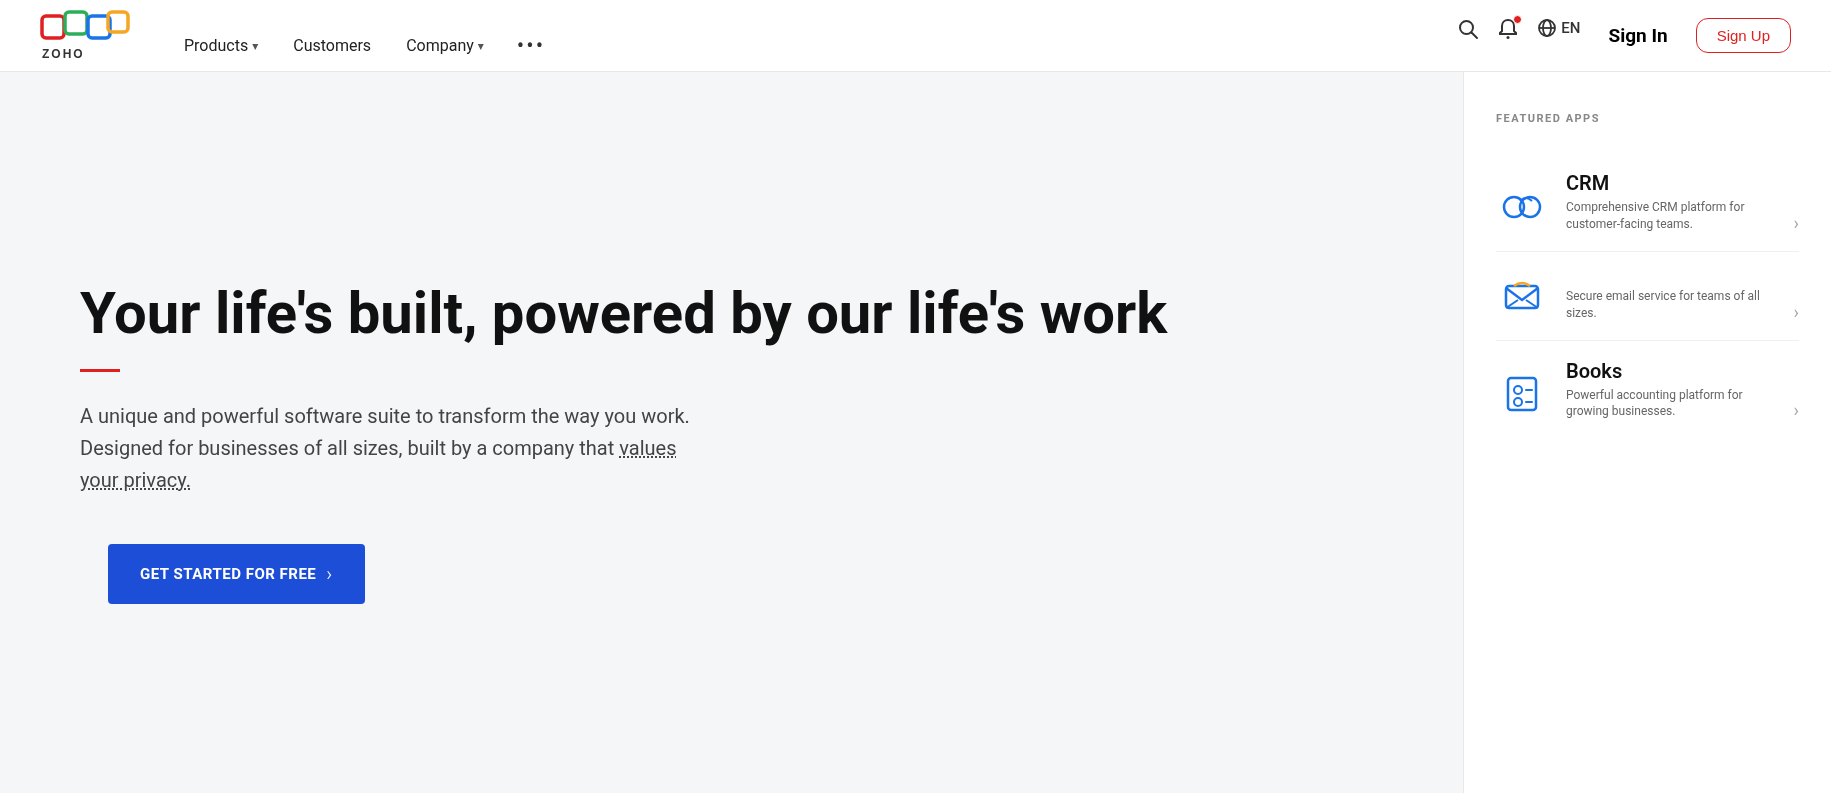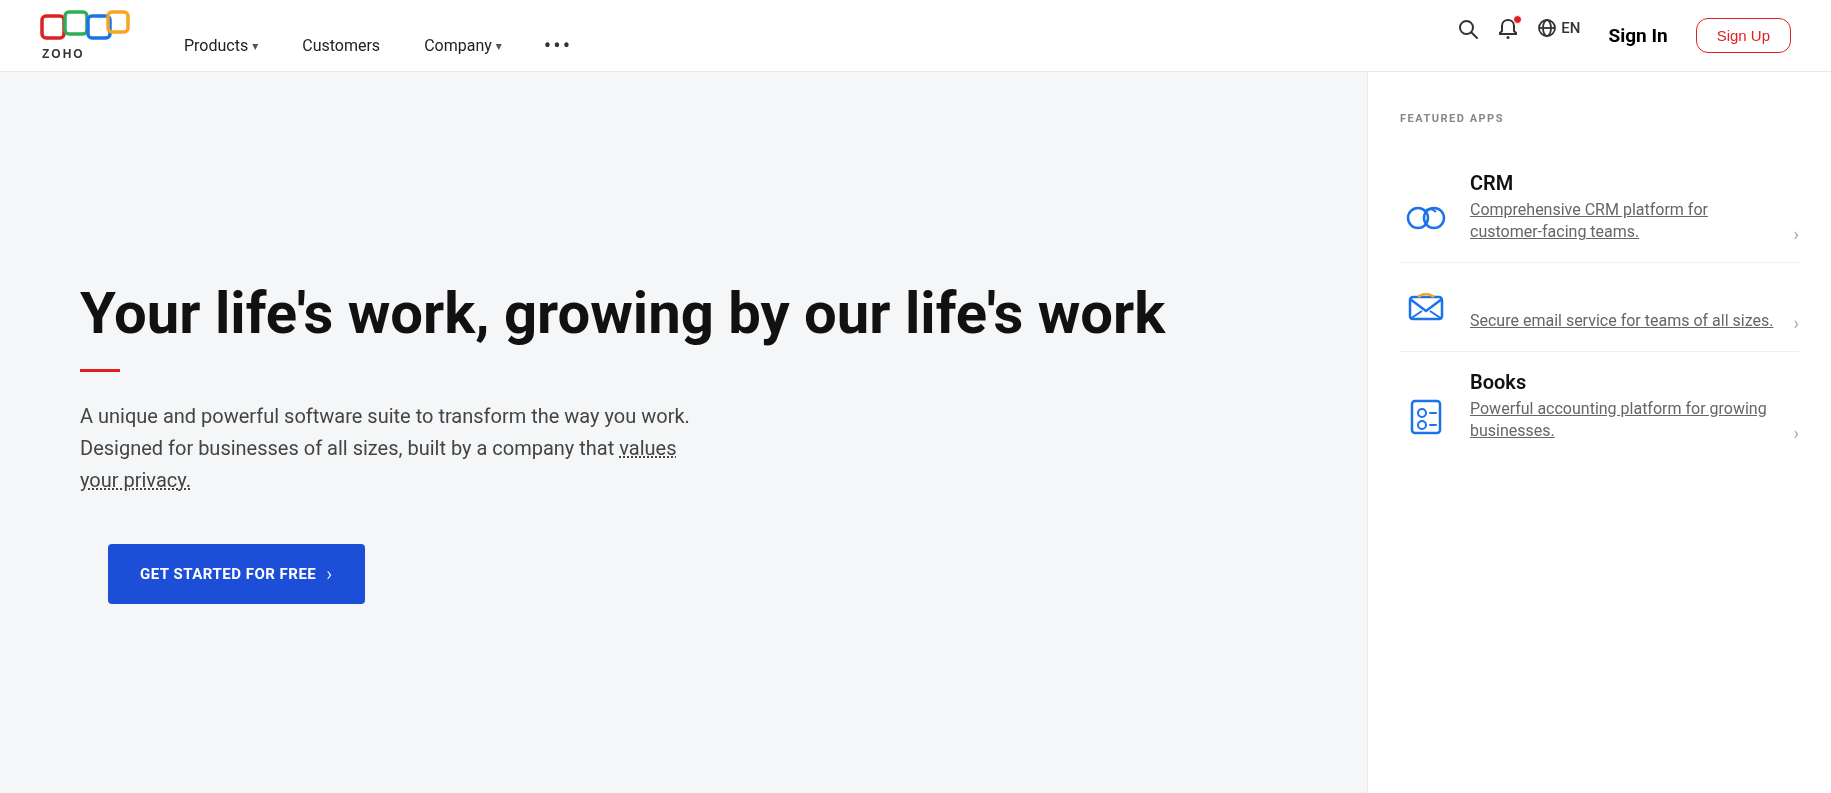--- a/index.html
+++ b/index.html
@@ -22,21 +22,21 @@
       margin-right: 40px;
       flex-shrink: 0;
     }
     .zoho-logo-svg {
       width: 90px;
       height: 52px;
     }
     .navbar-nav {
       display: flex;
       align-items: center;
-      gap: 16px;
+      gap: 7px;
       flex: 1;
       margin-top: 20px;
     }
     .nav-item {
       display: flex;
       align-items: center;
       gap: 4px;
       padding: 8px 14px;
       font-size: 16px;
       color: #222;
@@ -157,21 +157,21 @@
       border-radius: 4px;
       cursor: pointer;
       text-transform: uppercase;
       letter-spacing: 0.5px;
       width: fit-content;
       margin-left: 28px;
     }
 
     
     .featured-panel {
-      width: 464px;
+      width: 368px;
       background: #fff;
       border-left: 1px solid #e8e8e8;
       padding: 40px 32px;
       flex-shrink: 0;
     }
     .featured-label {
       font-size: 11px;
       font-weight: 700;
       color: #888;
       letter-spacing: 1.5px;
@@ -198,24 +198,23 @@
     .app-info {
       flex: 1;
     }
     .app-name {
       font-size: 20px;
       font-weight: 600;
       color: #111;
       margin-bottom: 4px;
     }
     .app-desc {
-      font-size: 16px;
+      font-size: 12px;
       color: #666;
       line-height: 1.4;
-      text-decoration: underline;
     }
     .app-chevron {
       font-size: 18px;
       color: #aaa;
       flex-shrink: 0;
     }
   </style>
 </head>
 <body>
 
@@ -272,21 +271,21 @@
       </svg>
       <span>EN</span>
     </div>
     <div class="sign-in-btn">Sign In</div>
     <button class="sign-up-btn">Sign Up</button>
   </div>
 </nav>
 
 <div class="hero-section">
   <div class="hero-left">
-    <h1 class="hero-title">Your life's work, growing by our life's work</h1>
+    <h1 class="hero-title">Your life's built, powered by our life's work</h1>
     <div class="hero-divider"></div>
     <p class="hero-subtitle">
       <span>A unique and powerful software suite to transform the way you work. Designed for businesses of all sizes, built by a company that </span><a href="#">values your privacy.</a>
     </p>
     <div class="cta-btn">
       <span>GET STARTED FOR FREE</span>
       <span style="font-size:20px; font-weight:300;">›</span>
     </div>
   </div>
 

